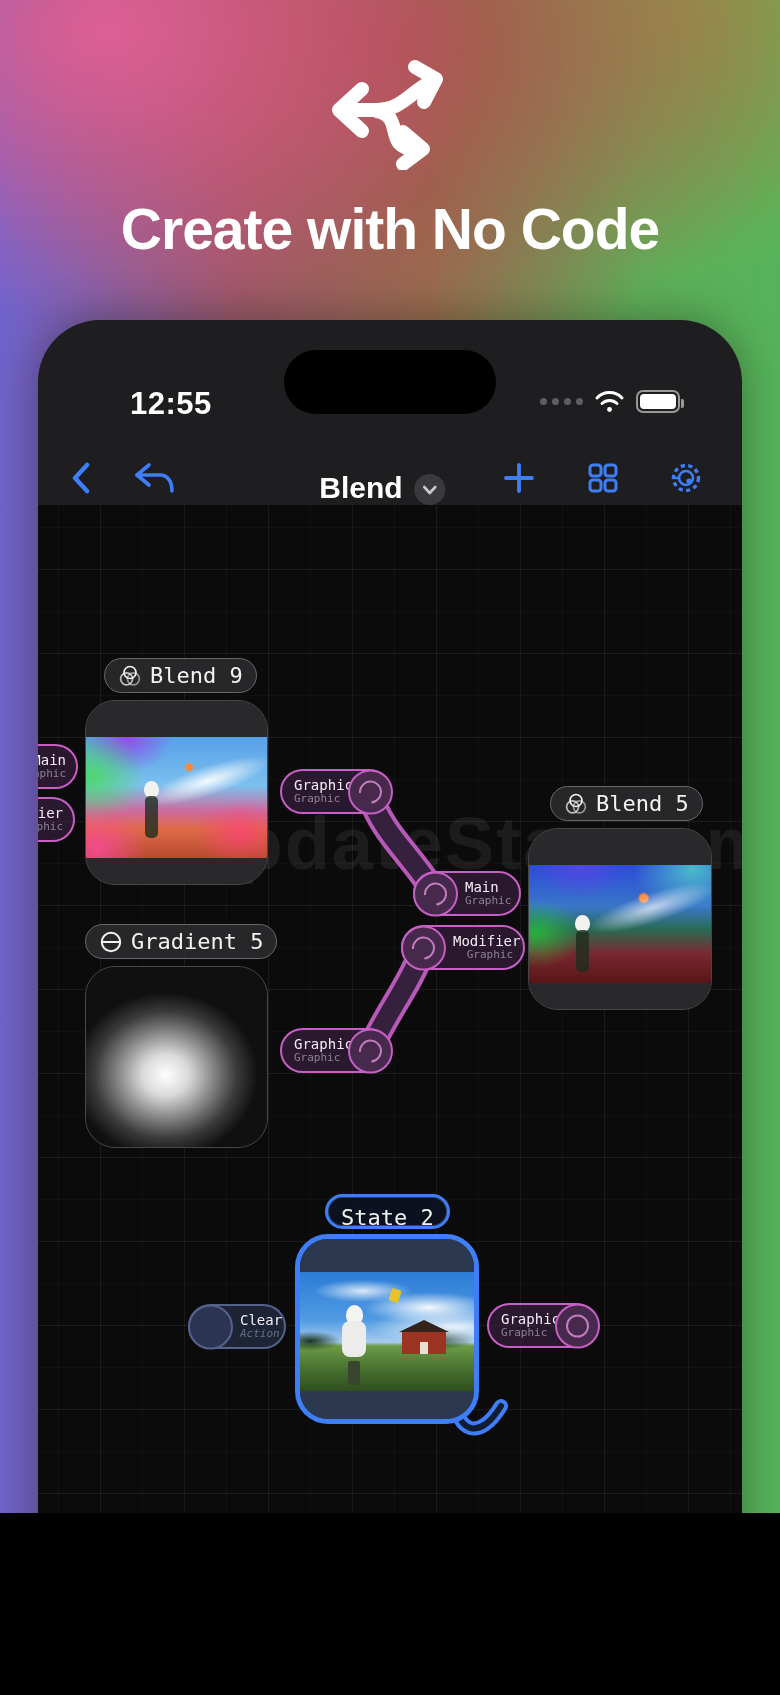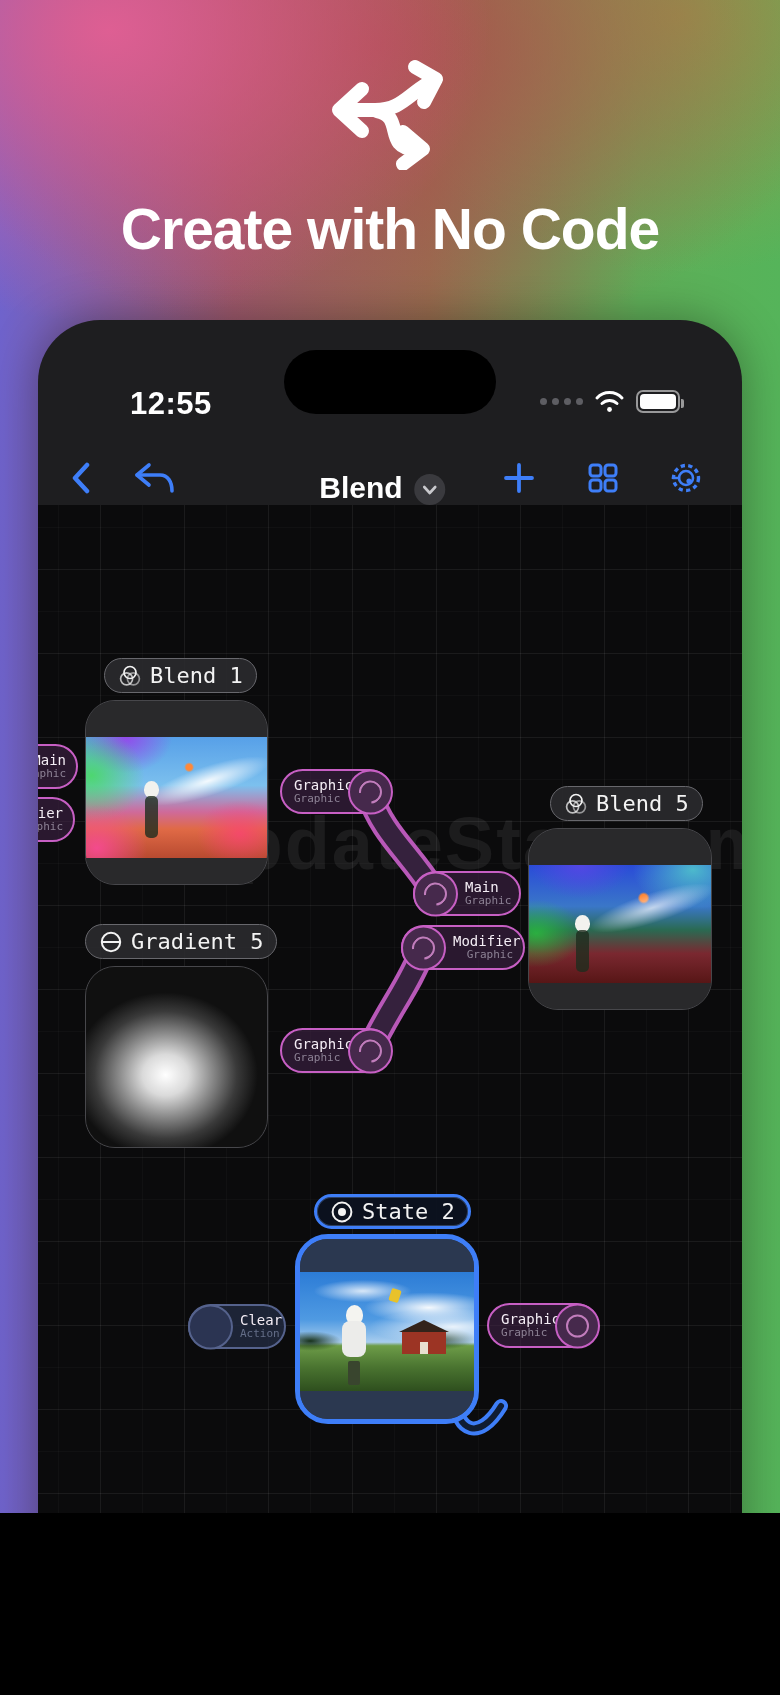--- a/index.html
+++ b/index.html
@@ -75,21 +75,21 @@
   
   .port {
     position:absolute; z-index:5; height:45px; border-radius:23px;
     border:2.5px solid #c75fc4; background:rgba(66,34,72,.58);
     display:flex; align-items:center; cursor:pointer;
   }
   .port.blue-port { border-color:#55628c; background:rgba(33,41,64,.82); }
   .ptexts { flex:1; display:flex; flex-direction:column; justify-content:center; padding:0 10px; line-height:1.05; min-width:0; }
   .ptitle { font-family:"DejaVu Sans Mono", monospace; font-size:14px; color:#f4edf5; }
   .psub   { font-family:"DejaVu Sans Mono", monospace; font-size:11px; color:#8d8295; text-align:right; }
-  .blue-port .psub { color:#646e88; }
+  .blue-port .psub { color:#646e88;font-style:italic; }
   .port.align-right .ptitle, .port.align-right .psub { text-align:right; }
   .pcircle {
     position:absolute; top:50%; transform:translateY(-50%); width:45px; height:45px;
     border-radius:50%; border:2.5px solid #c75fc4; background:#46294c;
   }
   .pcircle.right { right:-2.5px; } .pcircle.left { left:-2.5px; }
   .pcircle::after { content:""; position:absolute; inset:9px; border-radius:50%; border:2.5px solid rgba(216,140,208,.85); border-bottom-color:transparent; transform:rotate(40deg); }
   .pcircle.donut::after { border-bottom-color:rgba(216,140,208,.85); transform:none; }
   .pcircle.navy { border-color:#55628c; background:#2b3452; } .pcircle.navy::after { display:none; }
   .ptexts.pad-for-left { padding-left:50px; } .ptexts.pad-for-right { padding-right:50px; }
@@ -229,21 +229,21 @@
           <path d="M417 894 C419 926 441 937 463 901" stroke="#101d33" stroke-width="6"></path>
         </g>
       </svg>
 
       <div class="nlabel" style="left:66px;top:153px;">
         <svg width="24" height="24" viewBox="0 0 24 24" fill="none" stroke="#f3f3f3" stroke-width="1.7">
           <circle cx="12" cy="8.5" r="6"></circle>
             <circle cx="8.6" cy="14.8" r="6" opacity=".75"></circle>
             <circle cx="15.4" cy="14.8" r="6" opacity=".55"></circle>
         </svg>
-        <span>Blend 1</span>
+        <span>Blend 9</span>
       </div>
       <div class="node" style="left:47px;top:195px;width:183px;height:185px;">
         <div class="node-hdr"></div>
         <div class="node-img art-blend1">
           <div class="streak"></div>
             <div class="figure"></div>
         </div>
         <div class="node-ftr"></div>
       </div>
 
@@ -312,21 +312,21 @@
       </div>
 
       <div class="port" style="left:242px;top:523px;width:112px;">
         <div class="ptexts pad-for-right" style="padding-left:12px;">
           <span class="ptitle">Graphic</span>
           <span class="psub">Graphic</span>
         </div>
         <span class="pcircle right"></span>
       </div>
 
-      <div class="nlabel blue" style="left:276px;top:689px;">
+      <div class="nlabel blue" style="left:287px;top:689px;flex-direction:column;">
         <svg width="24" height="24" viewBox="0 0 24 24" fill="none" stroke="#f3f3f3" stroke-width="2">
           <circle cx="12" cy="12" r="9.4"></circle>
             <circle cx="12" cy="12" r="4" fill="#f3f3f3" stroke="none"></circle>
         </svg>
         <span>State 2</span>
       </div>
       <div class="node blue" style="left:257px;top:729px;width:184px;height:190px;">
         <div class="node-hdr"></div>
         <div class="node-img art-state">
           <div class="house"></div>

